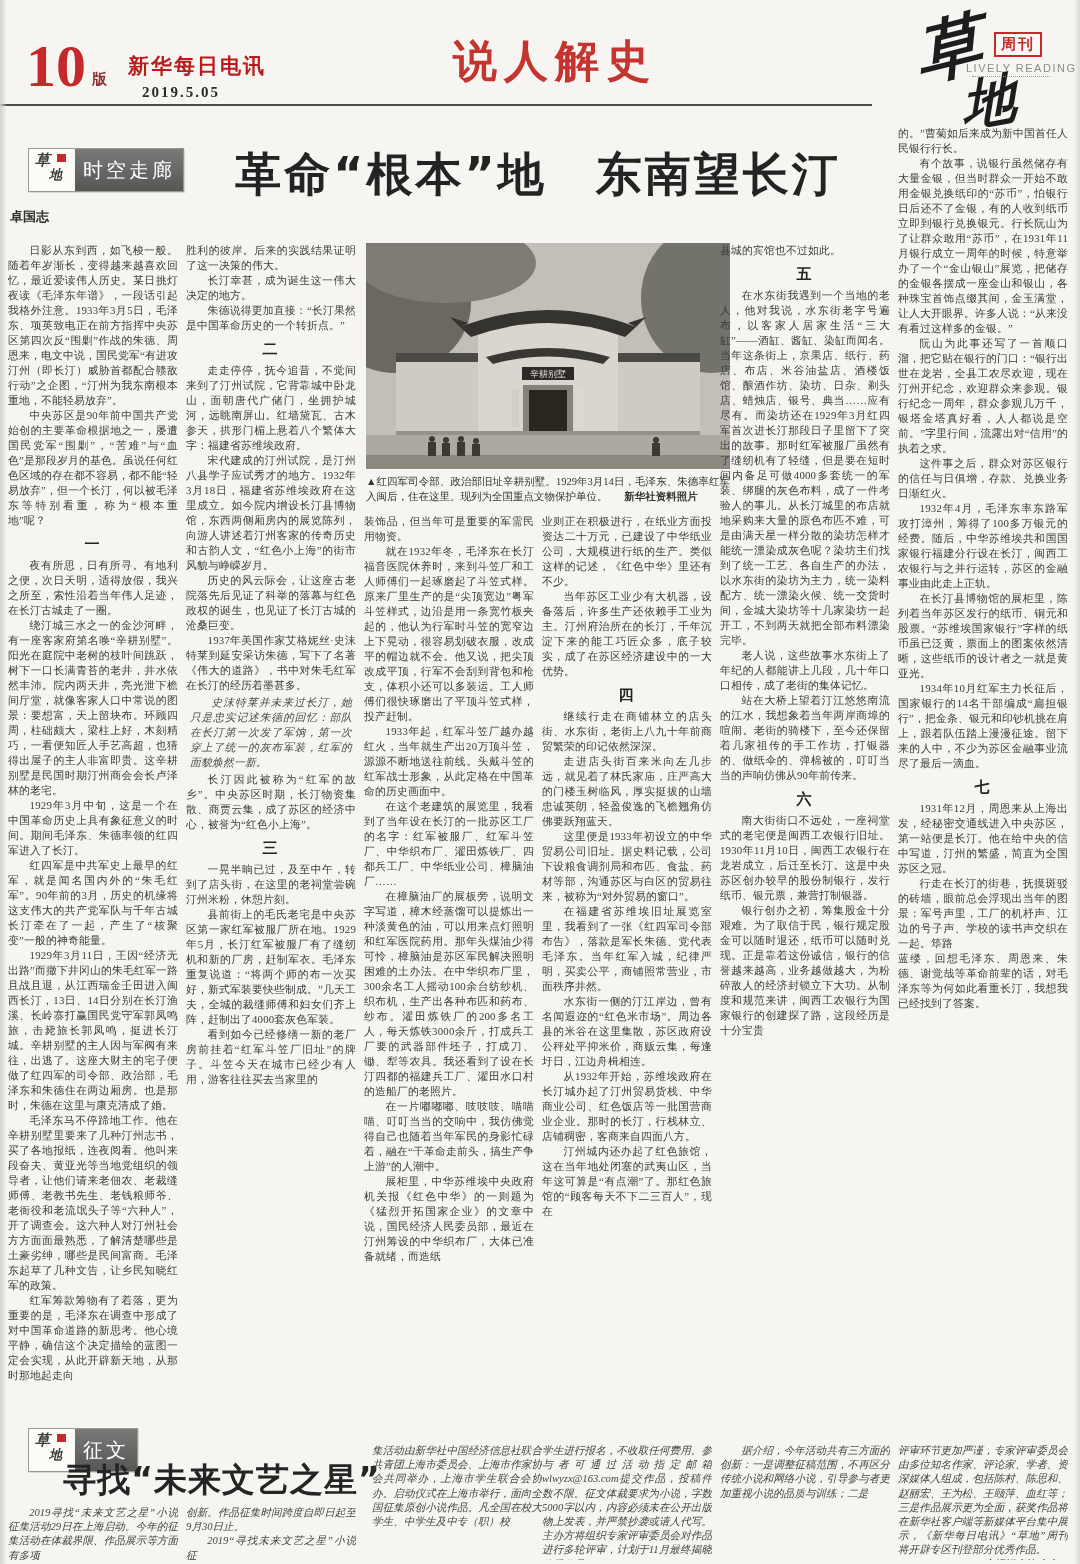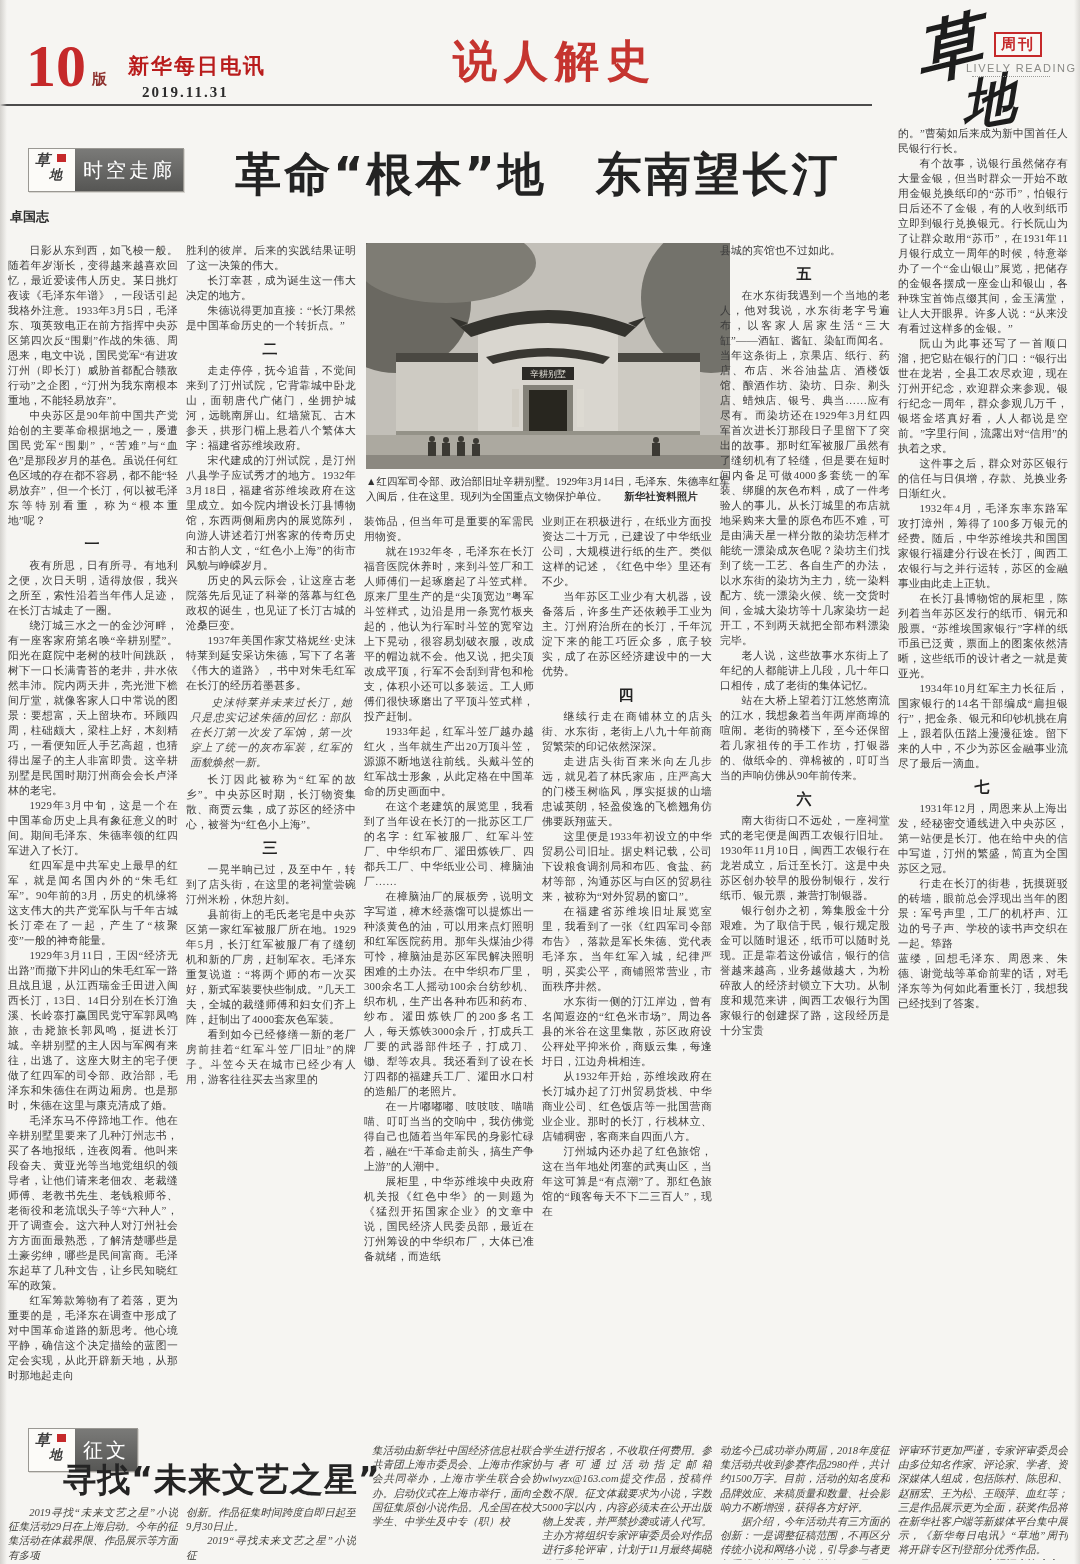--- a/index.html
+++ b/index.html
@@ -75,21 +75,21 @@
   #f6{left:898px;top:1444px;height:116px;}
 </style>
 </head>
 <body>
 
 <div id="page">
 
   <div class="abs pgnum">10</div>
   <div class="abs pglabel">版</div>
   <div class="abs paper">新华每日电讯</div>
-  <div class="abs pdate">2019.11.31</div>
+  <div class="abs pdate">2019.5.05</div>
   <div class="abs secttl">说人解史</div>
   <div class="abs hrule"></div>
   <div class="abs logo-cao">草</div>
   <div class="abs logo-di">地</div>
   <div class="abs logo-zk">周刊</div>
   <div class="abs logo-en">LIVELY READING</div>
   <div class="abs logo-tag"></div>
 
   <div class="abs badge" style="left:28px;top:148px;">
     <div class="badge-logo">
@@ -235,21 +235,20 @@
       <p class="cont">创新。作品征集时间跨度自即日起至9月30日止。</p>
       <p>2019“寻找未来文艺之星”小说征</p>
     </div>
   <div class="fcol" id="f3">
       <p class="cont">集活动由新华社中国经济信息社联合共青团上海市委员会、上海市作家协会共同举办，上海市学生联合会协办。启动仪式在上海市举行，面向全国征集原创小说作品。凡全国在校大学生、中学生及中专（职）校</p>
     </div>
   <div class="fcol" id="f4">
       <p class="cont">学生进行报名，不收取任何费用。参与者可通过活动指定邮箱wlwyzx@163.com提交作品，投稿件数不限。征文体裁要求为小说，字数5000字以内，内容必须未在公开出版物上发表，并严禁抄袭或请人代写。主办方将组织专家评审委员会对作品进行多轮评审，计划于11月最终揭晓优秀作品。</p>
     </div>
   <div class="fcol" id="f5">
-      <p class="cont">动迄今已成功举办两届，2018年度征集活动共收到参赛作品2980件，共计约1500万字。目前，活动的知名度和品牌效应、来稿质量和数量、社会影响力不断增强，获得各方好评。</p>
       <p>据介绍，今年活动共有三方面的创新：一是调整征稿范围，不再区分传统小说和网络小说，引导参与者更加重视小说的品质与训练；二是</p>
     </div>
   <div class="fcol" id="f6">
       <p class="cont">评审环节更加严谨，专家评审委员会由多位知名作家、评论家、学者、资深媒体人组成，包括陈村、陈思和、赵丽宏、王为松、王颐萍、血红等；三是作品展示更为全面，获奖作品将在新华社客户端等新媒体平台集中展示，《新华每日电讯》“草地”周刊将开辟专区刊登部分优秀作品。</p>
       <p class="byline">（本报记者许晓青）</p>
     </div>
 
 </div>
 
 </body></html>

